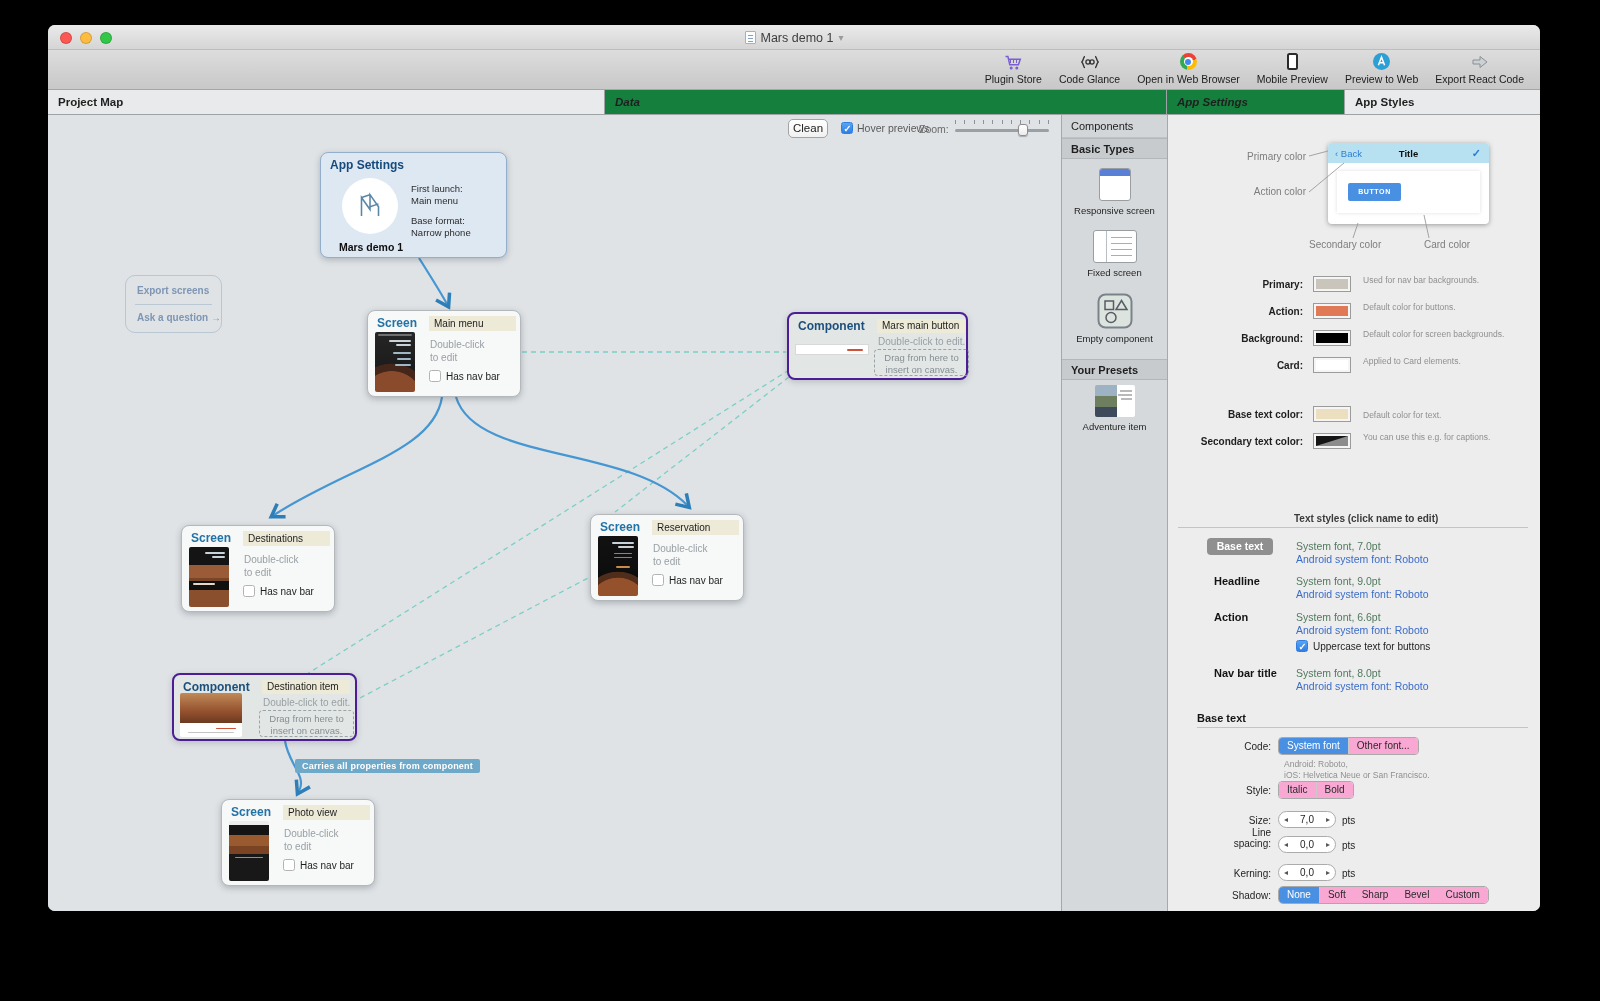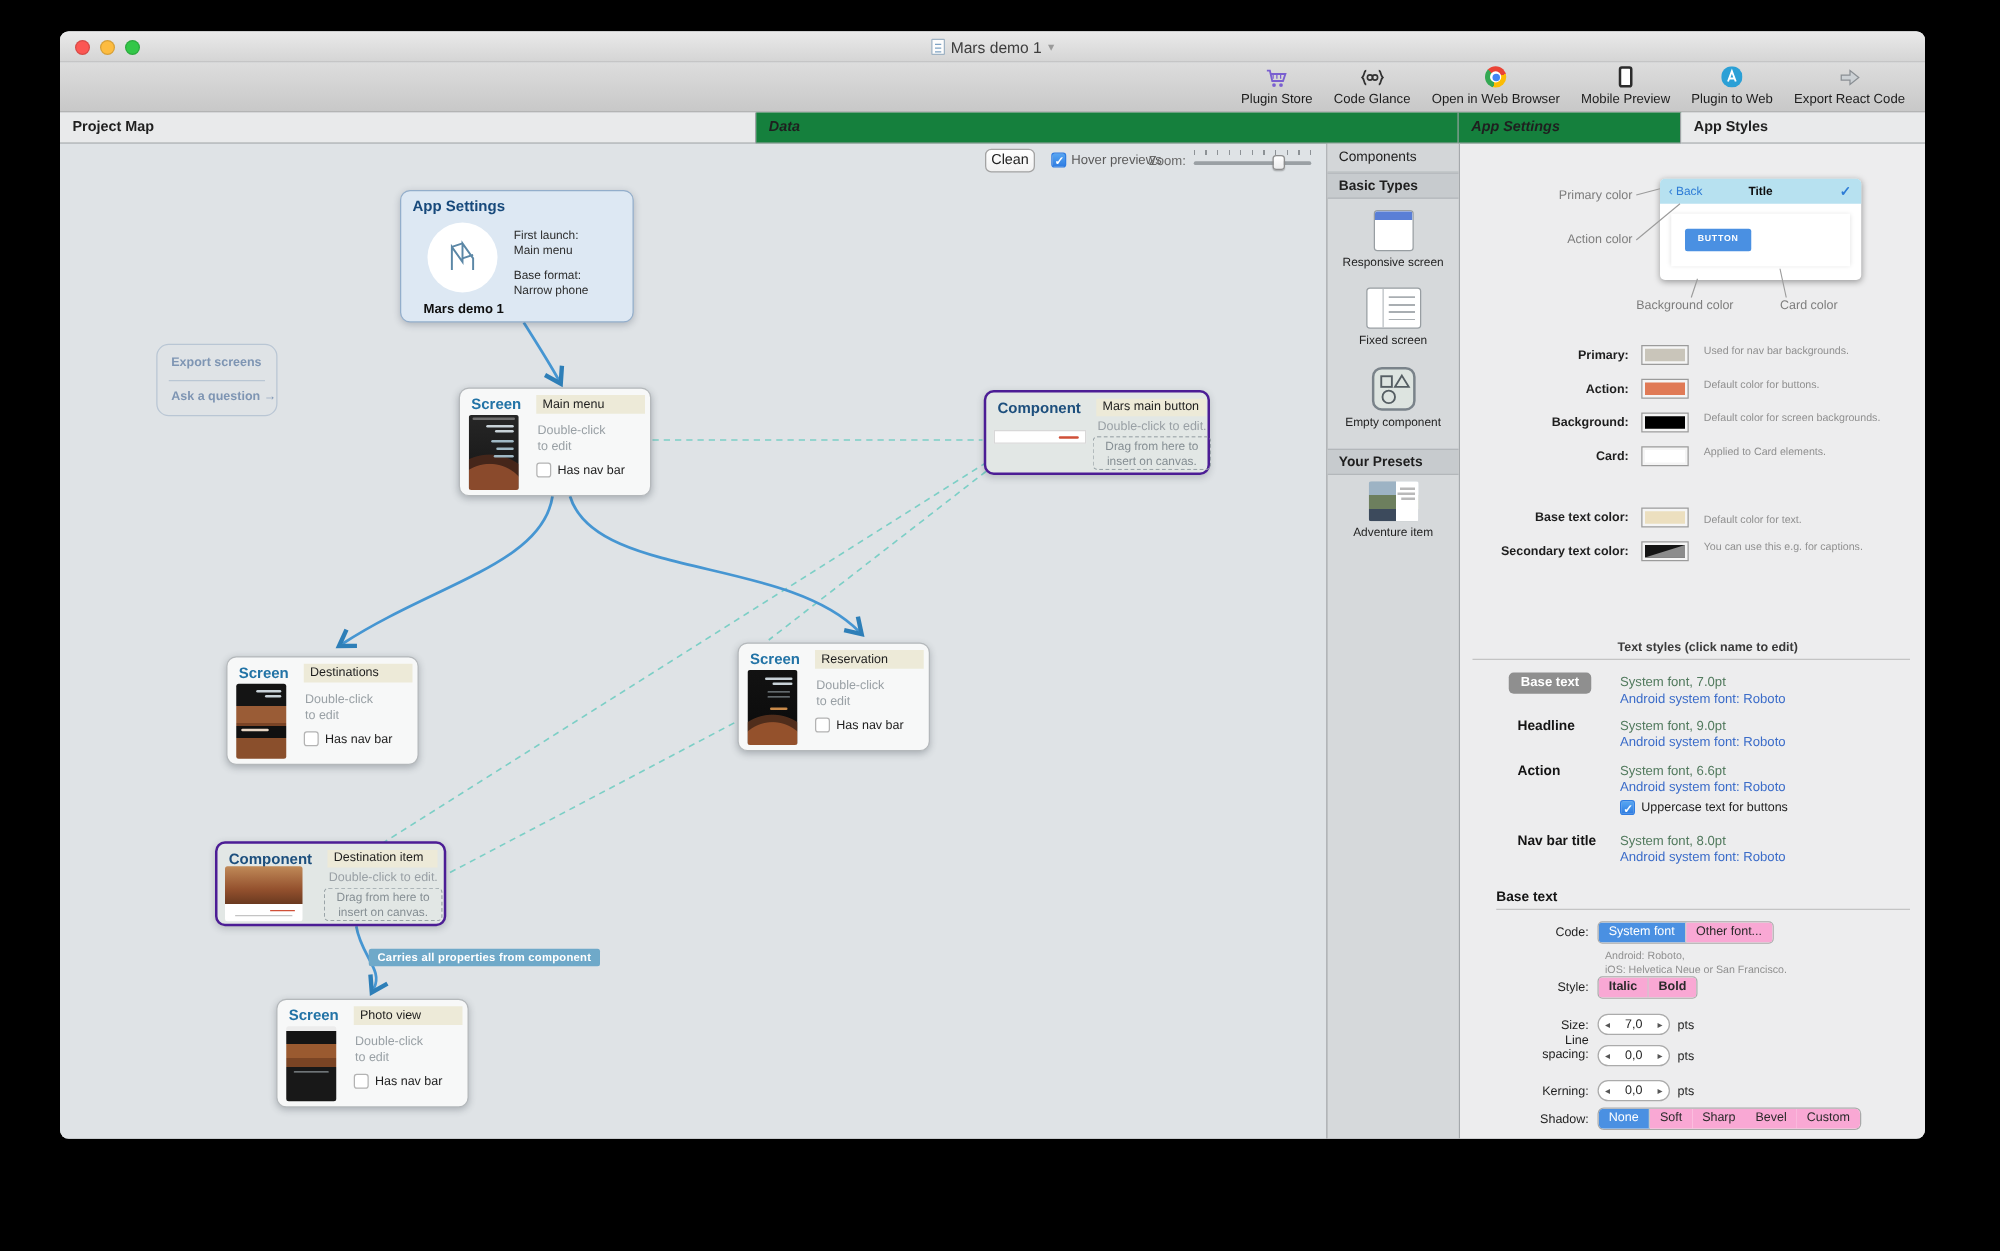--- a/index.html
+++ b/index.html
@@ -231,21 +231,21 @@
         </span>
       <span class="tlabel">Mobile Preview</span>
     </div>
     <div class="tool">
       <span class="ticon">
         <svg width="17" height="17" viewBox="0 0 17 17">
             <circle cx="8.5" cy="8.5" r="8.5" fill="#2ba0d6"></circle>
             <path d="M5.4 12.2 8.5 4l3.1 8.2M6.5 9.8h4" fill="none" stroke="#fff" stroke-width="1.5"></path>
           </svg>
       </span>
-      <span class="tlabel">Plugin to Web</span>
+      <span class="tlabel">Preview to Web</span>
     </div>
     <div class="tool">
       <span class="ticon">
         <svg width="18" height="16" viewBox="0 0 18 16">
             <path d="M2 6h7V2.5L16 8l-7 5.5V10H2z" fill="#ccd1d5" stroke="#8a8f94" stroke-width="1"></path>
           </svg>
       </span>
       <span class="tlabel">Export React Code</span>
     </div>
   </div>
@@ -476,21 +476,21 @@
       <svg class="wires" width="373" height="796" style="position:absolute;left:0;top:0;">
         <g stroke="#9b9b9b" stroke-width="0.9">
           <line x1="141" y1="41" x2="160" y2="36"></line>
           <line x1="141" y1="77" x2="176" y2="48"></line>
           <line x1="185" y1="123" x2="190" y2="108"></line>
           <line x1="261" y1="123" x2="256" y2="100"></line>
         </g>
       </svg>
       <div class="callout" style="left:40px;width:98px;text-align:right;top:36px;">Primary color</div>
       <div class="callout" style="left:40px;width:98px;text-align:right;top:71px;">Action color</div>
-      <div class="callout" style="left:141px;top:124px;">Background color</div>
+      <div class="callout" style="left:141px;top:124px;">Secondary color</div>
       <div class="callout" style="left:256px;top:124px;">Card color</div>
 
       <div class="crow" style="top:160px;">
         <div class="clabel">Primary:</div>
         <div class="cwell">
             <div class="cfill" style="background-color: rgb(201, 197, 186);"></div>
           </div>
         <div class="cdesc">Used for nav bar backgrounds.</div>
       </div>
       <div class="crow" style="top:187px;">
@@ -560,21 +560,21 @@
 
       <div class="ed-label" style="top:626px;">Code:</div>
       <div class="seg-group" style="left:110px;top:622px;">
         <div class="seg sel" style="background-color: rgb(74, 144, 226);">System font</div>
         <div class="seg">Other font...</div>
       </div>
       <div class="caption" style="top:644px;">Android: Roboto,</div>
       <div class="caption" style="top:655px;">iOS: Helvetica Neue or San Francisco.</div>
 
       <div class="ed-label" style="top:670px;">Style:</div>
-      <div class="seg-group" style="left:110px;top:666px;font-weight:bold;">
+      <div class="seg-group" style="left:110px;top:666px;">
         <div class="seg">Italic</div>
         <div class="seg">Bold</div>
       </div>
 
       <div class="ed-label" style="top:700px;">Size:</div>
       <div class="stepper" style="top:696px;">
         <span class="ar">◂</span>
         <span class="val">7,0</span>
         <span class="ar">▸</span>
       </div>

